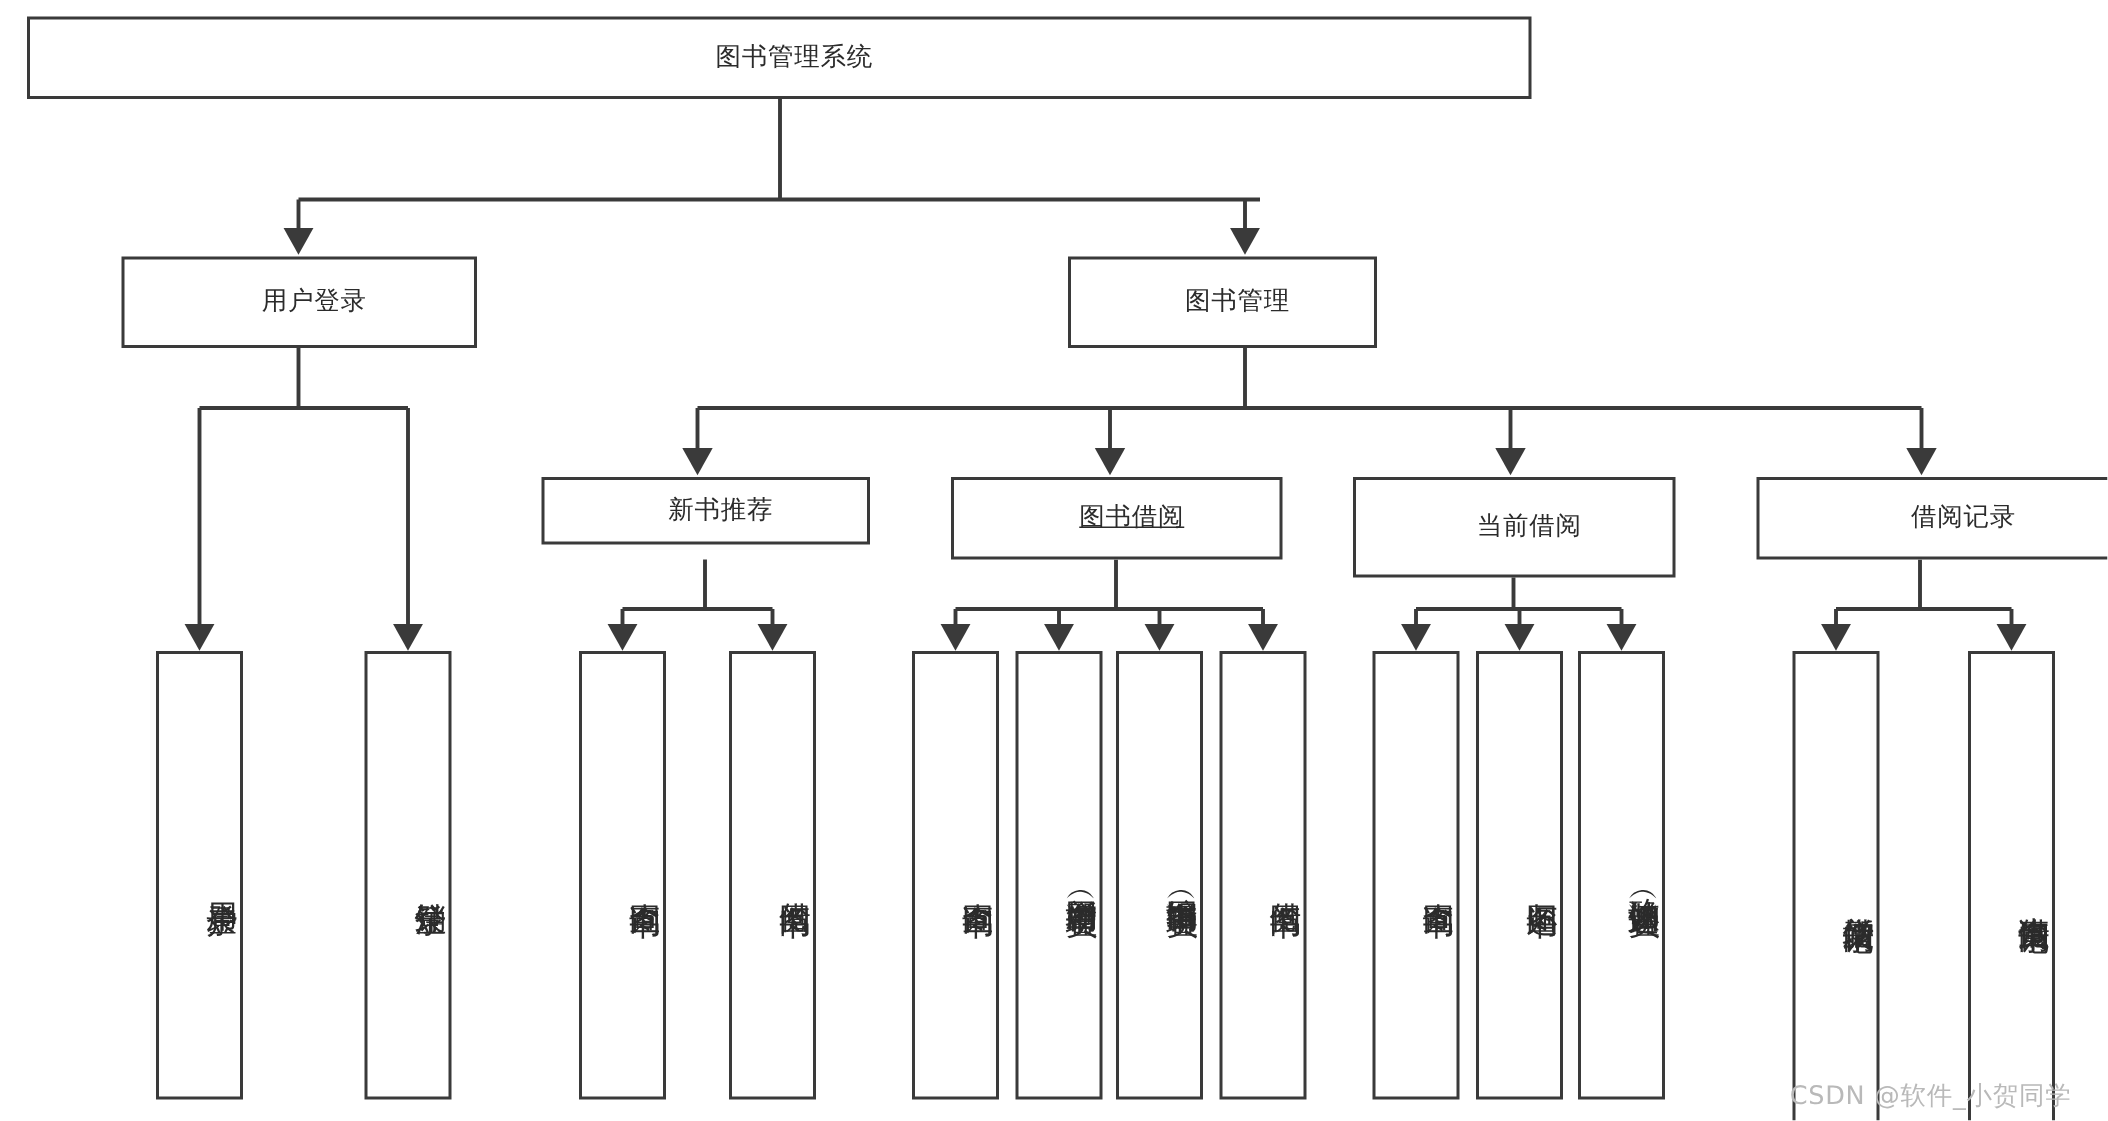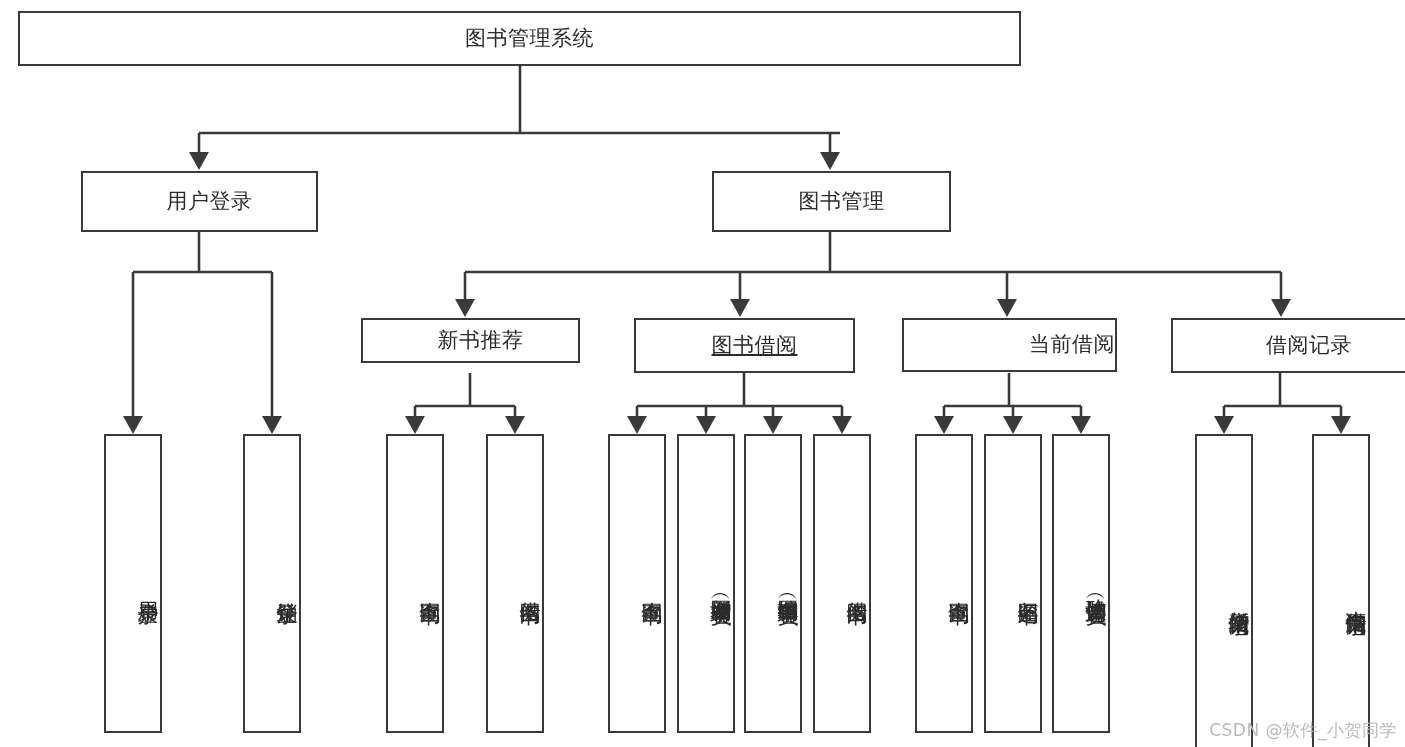--- a/index.html
+++ b/index.html
@@ -31,21 +31,21 @@
     box-sizing: border-box;
     border: 2px solid #3a3a3a;
     background: #ffffff;
     display: flex;
     align-items: center;
     justify-content: center;
     color: #2b2b2b;
     text-align: center;
   }
   .node.h {
-    font-size: 21px;
+    font-size: 17px;
     letter-spacing: 0.5px;
     line-height: 1.1;
     padding-left: 20px;
   }
   .node.v {
     writing-mode: vertical-rl;
     text-orientation: upright;
     font-size: 21px;
     line-height: 1.18;
     letter-spacing: 1px;
@@ -53,21 +53,21 @@
     justify-content: center;
     padding-top: 6px;
   }
   .node.v .vtext {
     writing-mode: vertical-rl;
     text-orientation: upright;
     white-space: nowrap;
   }
   .watermark {
     position: absolute;
-    right: 8px;
+    right: 24px;
     bottom: 5px;
     font-size: 17px;
     color: #b9b9b9;
     letter-spacing: 0.5px;
     white-space: nowrap;
     font-family: "DejaVu Sans", "Liberation Sans", sans-serif;
   }
 </style>
 </head>
 <body>
@@ -124,31 +124,31 @@
     </g>
   </svg>
 
   <div class="node h" style="left:18px; top:11px; width:1003px; height:55px;">
     <span>图书管理系统</span>
   </div>
 
   <div class="node h" style="left:81px; top:171px; width:237px; height:61px;">
     <span>用户登录</span>
   </div>
-  <div class="node h" style="left:712px; top:171px; width:239px; height:61px;">
+  <div class="node h" style="left:712px; top:171px; width:206px; height:61px;">
     <span>图书管理</span>
   </div>
 
   <div class="node h" style="left:361px; top:318px; width:219px; height:45px;">
     <span>新书推荐</span>
   </div>
   <div class="node h" style="left:634px; top:318px; width:221px; height:55px;text-decoration:underline;">
     <span>图书借阅</span>
   </div>
-  <div class="node h" style="left:902px; top:318px; width:215px; height:54px;justify-content:flex-end;">
+  <div class="node h" style="left:902px; top:318px; width:215px; height:67px;">
     <span>当前借阅</span>
   </div>
   <div class="node h" style="left:1171px; top:318px; width:256px; height:55px;">
     <span>借阅记录</span>
   </div>
 
   <div class="node v" style="left:104px; top:434px; width:58px; height:299px;">
     <span class="vtext">用户登录</span>
   </div>
   <div class="node v" style="left:243px; top:434px; width:58px; height:299px;">

